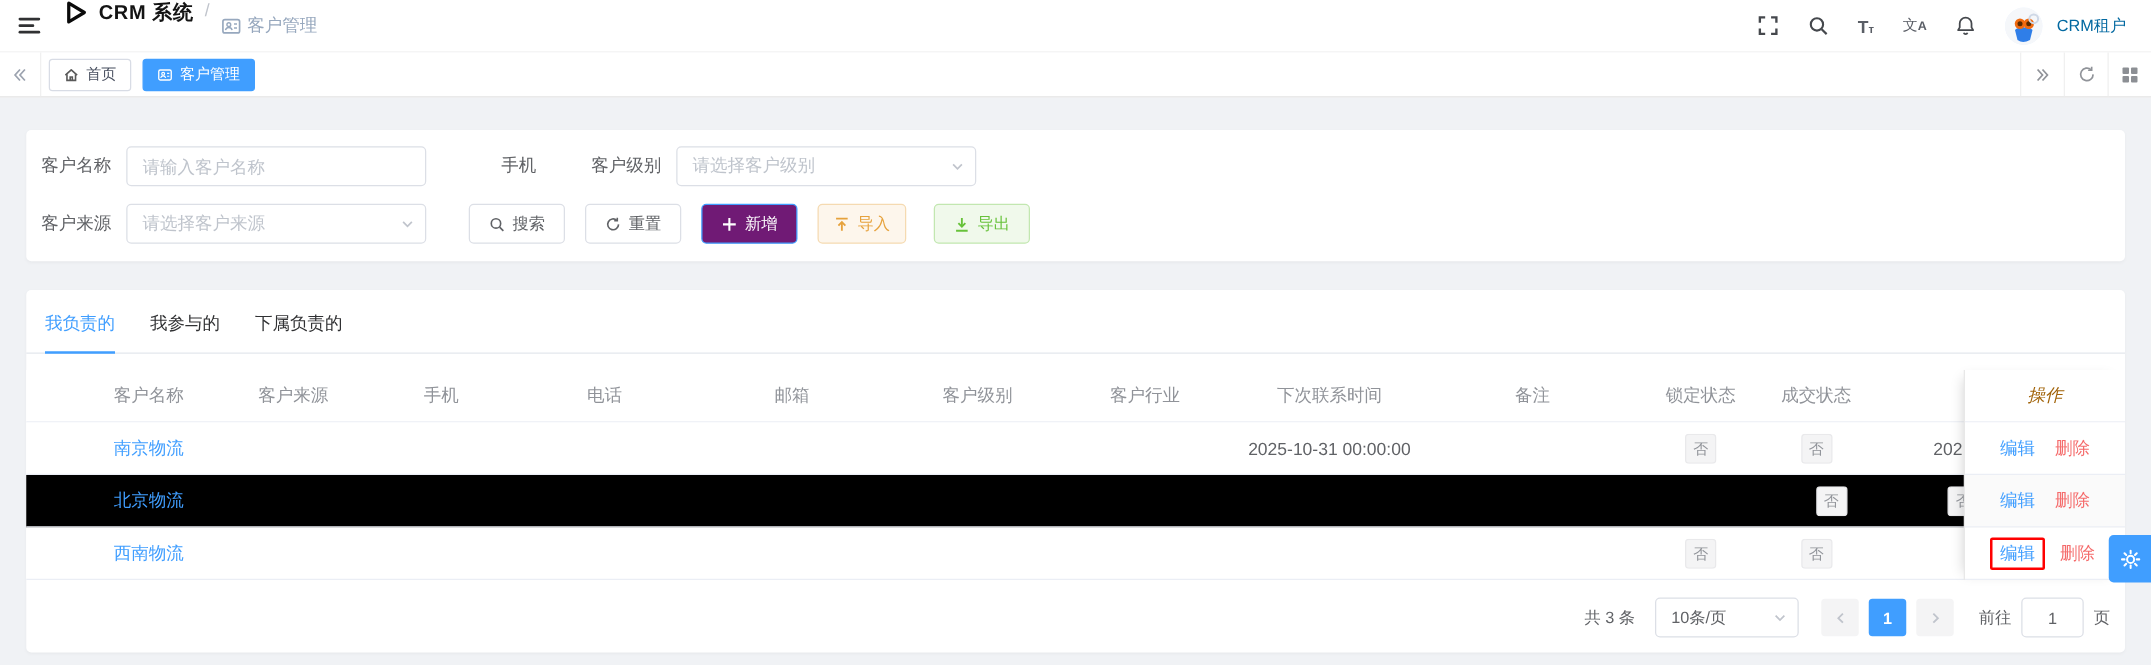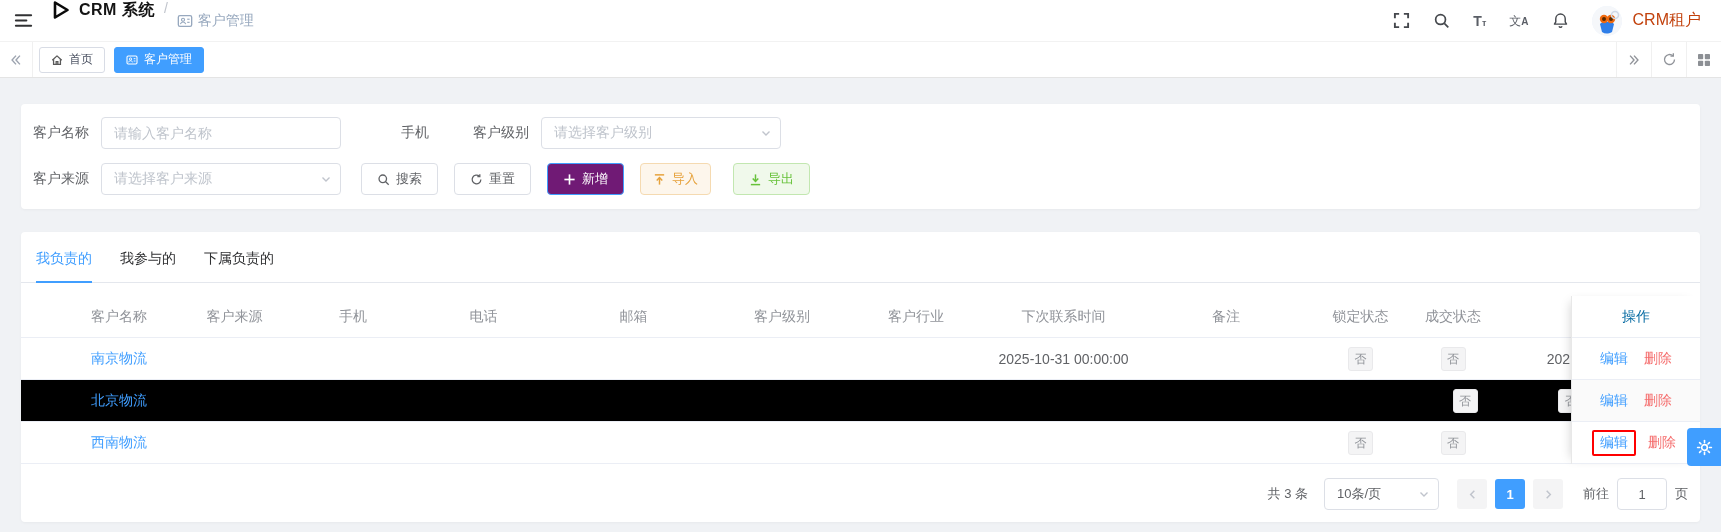--- a/index.html
+++ b/index.html
@@ -17,21 +17,21 @@
   .brand-title { font-size:16px; font-weight:bold; color:#141414; margin-left:8px; letter-spacing:.5px; }
   .crumb-sep { color:#c0c4cc; margin:0 9px; font-size:14px; }
   .crumb { display:flex; align-items:center; color:#97a8be; gap:5px; }
   .nav-right { margin-left:auto; display:flex; align-items:center; gap:23px; }
   .nav-icon { color:#5a5e66; cursor:pointer; display:flex; align-items:center; }
   .icon-textsize { font-weight:bold; color:#5a5e66; font-size:14px; line-height:1; cursor:pointer; }
   .icon-textsize small { font-size:9px; }
   .icon-translate { color:#5a5e66; font-size:12px; line-height:1; cursor:pointer; white-space:nowrap; }
   .icon-translate b { font-size:10px; }
   .avatar { width:30px; height:30px; border-radius:50%; overflow:hidden; background:#eef4fd; cursor:pointer; }
-  .username { font-size:16px; color:#c2410c; cursor:pointer; margin-left:-12px; }
+  .username { font-size:13px; color:#0369a1; cursor:pointer; margin-left:-12px; }
 
   
   .tabbar { height:36px; background:#fff; border-bottom:1px solid #e4e4e4; display:flex; align-items:center; }
   .collapse-zone { width:33px; height:100%; display:flex; align-items:center; justify-content:center; color:#9ca3af; cursor:pointer; border-right:1px solid #f0f0f0; }
   .route-tabs { display:flex; gap:9px; margin-left:6px; }
   .route-tab { height:26px; display:flex; align-items:center; gap:6px; padding:0 11px; background:#fff; border:1px solid #d8dce5; border-radius:3px; font-size:12px; color:#495060; cursor:pointer; }
   .route-tab.active { background:#409eff; border-color:#409eff; color:#fff; }
   .tabbar-right { margin-left:auto; display:flex; height:100%; }
   .tb-tool { width:35px; height:100%; display:flex; align-items:center; justify-content:center; border-left:1px solid #f0f0f0; color:#909399; cursor:pointer; }
 
@@ -45,21 +45,21 @@
   .f-row + .f-row { margin-top:14px; }
   .f-item { display:flex; align-items:center; margin-right:32px; }
   .f-label { width:68px; padding-right:12px; text-align:right; color:#606266; font-size:14px; white-space:nowrap; }
   .f-input, .f-select { width:240px; height:32px; border:1px solid #dcdfe6; border-radius:4px; background:#fff; font-size:14px; }
   .f-input { padding:0 12px; color:#606266; outline:none; font-family:inherit; }
   .f-input::placeholder { color:#bfc4cc; }
   .f-select { display:flex; align-items:center; justify-content:space-between; padding:0 8px 0 12px; cursor:pointer; }
   .f-select .ph { color:#bfc4cc; }
 
   .btn { height:32px; display:inline-flex; align-items:center; gap:6px; padding:0 15px; border-radius:4px; border:1px solid #dcdfe6; background:#fff; color:#606266; font-size:13px; cursor:pointer; font-family:inherit; }
-  .btn-search { margin-left:20px; }
+  .btn-search { margin-left:34px; }
   .btn + .btn { margin-left:16px; }
   .btn-primary { background:#701a75; border-color:#409eff; color:#fff; }
   .btn-import { background:#fdf6ec; border-color:#f5dab1; color:#e6a23c; padding:0 12px; }
   .btn-export { background:#f0f9eb; border-color:#c2e7b0; color:#67c23a; margin-left:22px !important; }
 
   
   .table-card { padding:0 0 12px; }
   .ctabs { display:flex; gap:28px; padding:18px 15px 0; border-bottom:1px solid #e4e7ed; }
   .ctab { padding-bottom:14px; font-size:14px; color:#303133; cursor:pointer; position:relative; }
   .ctab.active { color:#409eff; }
@@ -73,21 +73,21 @@
   .c-name { width:155px; padding-left:70px; text-align:left; }
   .c-source { width:117px; } .c-mobile { width:120px; } .c-phone { width:141px; }
   .c-email { width:159px; } .c-level { width:138px; } .c-industry { width:130px; }
   .c-time { width:165px; } .c-note { width:160px; } .c-lock { width:109px; }
   .c-deal { width:76px; } .c-cut { width:79px; text-align:right; }
   .link-name { color:#409eff; cursor:pointer; }
   .tag-info { display:inline-block; min-width:25px; padding:0 4px; height:24px; line-height:22px; background:#f4f4f5; border:1px solid #e9e9eb; border-radius:3px; color:#909399; font-size:12px; }
 
   .fixed-col { position:absolute; top:0; right:0; width:129px; z-index:3; border-left:1px solid #e8e8e8; box-shadow:-6px 0 10px -6px rgba(0,0,0,.18); }
   .fx-cell { height:42px; display:flex; align-items:center; justify-content:center; gap:16px; background:#fff; border-bottom:1px solid #ebeef5; font-size:14px; }
-  .fx-cell.head { color:#0369a1; }
+  .fx-cell.head { color:#a16207;font-style:italic; }
   .fx-cell.stripe { background:#fafafa; }
   .a-edit { color:#409eff; cursor:pointer; }
   .a-del { color:#f56c6c; cursor:pointer; }
   .annotation-box { border:2px solid #ff0000; border-radius:2px; padding:2px 6px; margin:0 -4px; }
 
   
   .pagination { display:flex; align-items:center; justify-content:flex-end; margin-top:14px; padding-right:12px; font-size:13px; color:#606266; }
   .pg-total { margin-right:16px; }
   .pg-size { width:115px; height:32px; border:1px solid #dcdfe6; border-radius:4px; display:flex; align-items:center; justify-content:space-between; padding:0 8px 0 12px; cursor:pointer; margin-right:18px; }
   .pg-btn { width:30px; height:30px; border-radius:3px; background:#f4f4f5; color:#c0c4cc; display:flex; align-items:center; justify-content:center; cursor:pointer; font-size:13px; }

